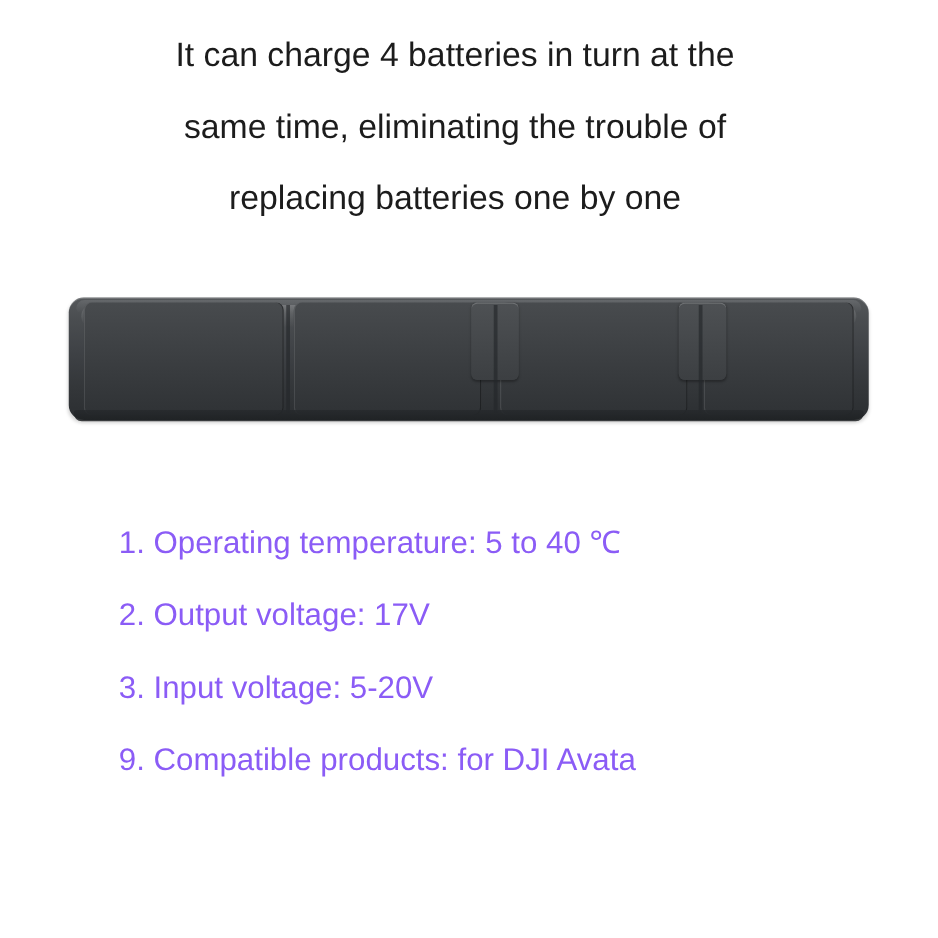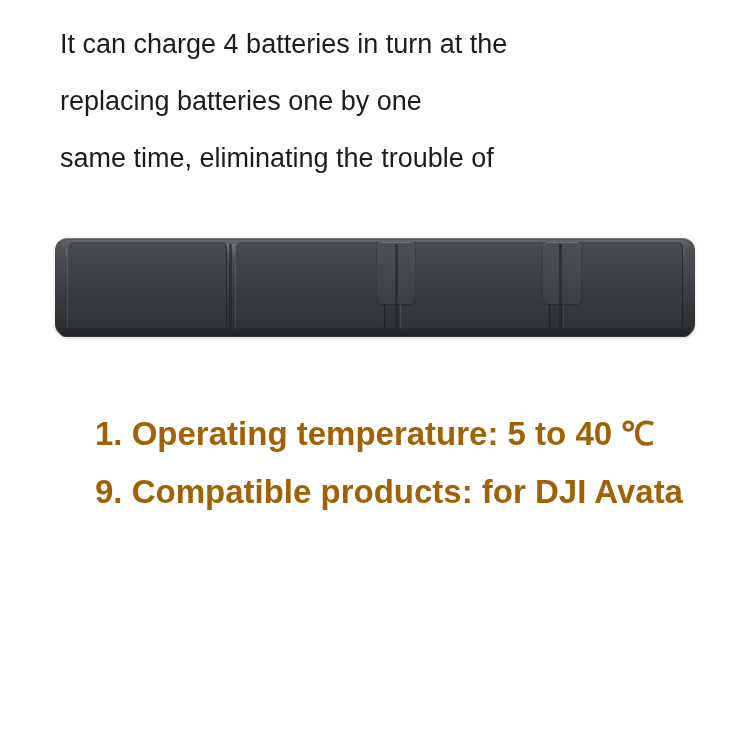--- a/index.html
+++ b/index.html
@@ -18,22 +18,23 @@
     position: relative;
     width: 750px;
     height: 750px;
     box-sizing: border-box;
   }
 
   
   .headline {
     position: absolute;
     top: 16px;
-    left: 60px;
+    left: 44px;
     width: 640px;
+    text-align: center;
   }
   .headline-line {
     font-size: 27px;
     line-height: 57px;
     color: #1c1c1c;
     white-space: nowrap;
     letter-spacing: 0px;
   }
 
   
@@ -111,36 +112,35 @@
   }
 
   
   .specs {
     position: absolute;
     left: 95px;
     top: 405px;
     width: 600px;
   }
   .spec-item {
-    font-size: 33px;
+    font-size: 25px;
     line-height: 58px;
-    color: #a16207;
+    color: #8b5cf6;
     white-space: nowrap;
-    font-weight: bold;
   }
 </style>
 </head>
 <body>
 
 <div class="page">
 
   <div class="headline">
     <div class="headline-line">It can charge 4 batteries in turn at the</div>
+    <div class="headline-line">same time, eliminating the trouble of</div>
     <div class="headline-line">replacing batteries one by one</div>
-    <div class="headline-line">same time, eliminating the trouble of</div>
   </div>
 
   <div class="product">
     <div class="hub-body"></div>
     <div class="hub-top-edge"></div>
     <div class="hub-gloss"></div>
 
     <div class="slot" style="left:12px; width:160px;"></div>
     <div class="slot" style="left:180px; width:150px;"></div>
     <div class="slot" style="left:345px; width:150px;"></div>
@@ -151,16 +151,18 @@
 
     <div class="gap" style="left:174px;"></div>
     <div class="gap" style="left:340px;"></div>
     <div class="gap" style="left:504px;"></div>
 
     <div class="hub-bottom-edge"></div>
   </div>
 
   <div class="specs">
     <div class="spec-item">1. Operating temperature: 5 to 40 ℃</div>
+    <div class="spec-item">2. Output voltage: 17V</div>
+    <div class="spec-item">3. Input voltage: 5-20V</div>
     <div class="spec-item">9. Compatible products: for DJI Avata</div>
   </div>
 
 </div>
 
 </body></html>

